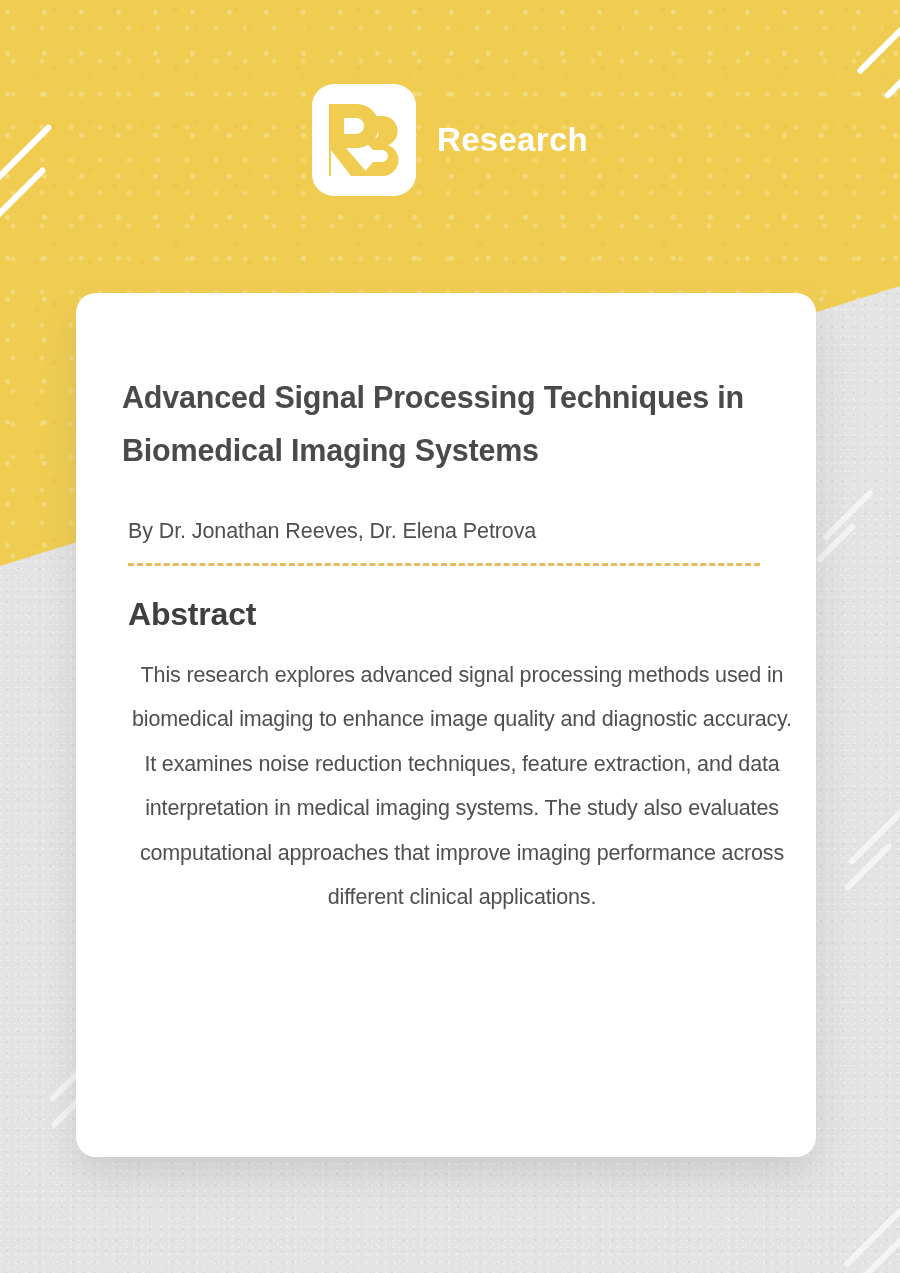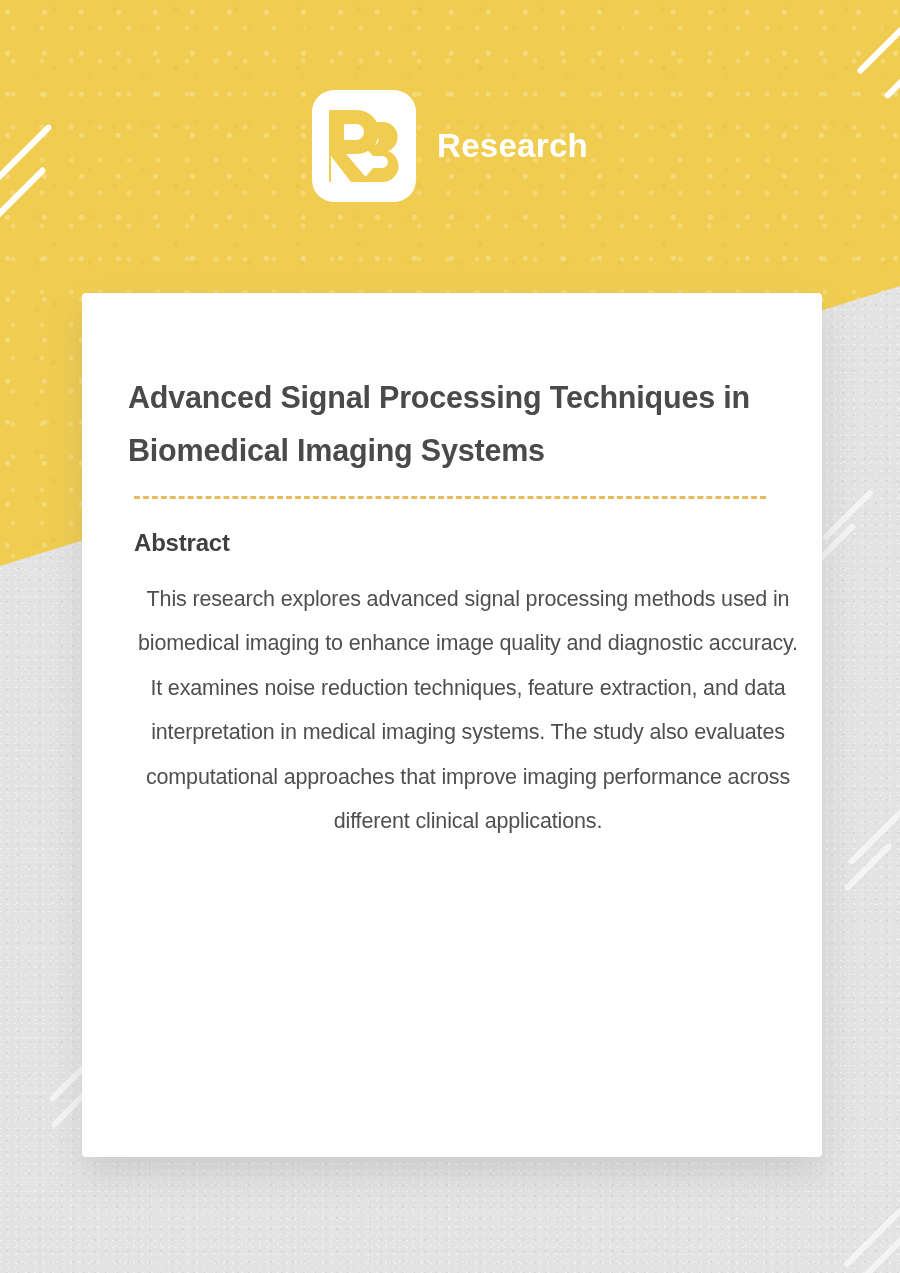--- a/index.html
+++ b/index.html
@@ -61,21 +61,21 @@
     border-radius:3px;
     transform:rotate(-45deg);
     transform-origin:center;
   }
   .slash.white { background:#ffffff; }
   .slash.ghost { background:#f4f4f4; }
 
   
   .header {
     position:absolute;
-    top:90px; left:0; width:900px;
+    top:84px; left:0; width:900px;
     display:flex;
     align-items:center;
     justify-content:center;
     gap:21px;
   }
 
   .logo-mark {
     width:104px; height:112px;
     background:#ffffff;
     border-radius:22px;
@@ -91,24 +91,24 @@
     font-size:33px;
     font-weight:bold;
     line-height:1.37;
     letter-spacing:.3px;
   }
   .logo-text .ln { display:block; }
 
   
   .card {
     position:absolute;
-    left:82px; top:293px;
+    left:76px; top:293px;
     width:740px; height:864px;
     background:#ffffff;
-    border-radius:4px;
+    border-radius:20px;
     box-shadow:0 18px 34px rgba(120,120,120,.20);
     padding:78px 46px 0 46px;
   }
 
   .paper-title {
     font-size:30.5px;
     font-weight:bold;
     line-height:1.73;
     color:#4a4a4a;
     letter-spacing:-.2px;
@@ -126,21 +126,21 @@
     margin-top:19px;
     margin-left:6px;
     width:632px;
     height:0;
     border-top:3px dashed #e8bc5e;
   }
 
   .section-heading {
     margin-top:30px;
     margin-left:6px;
-    font-size:24px;
+    font-size:32px;
     font-weight:bold;
     color:#3f3f3f;
     letter-spacing:-.2px;
   }
 
   .abstract-body {
     margin-top:20px;
     margin-left:6px;
     width:668px;
     font-size:21.5px;
@@ -194,20 +194,21 @@
   <div class="logo-text">
     <span class="ln">Research</span>
   </div>
 
 </header>
 
 <main class="card">
 
   <h1 class="paper-title">Advanced Signal Processing Techniques in Biomedical Imaging Systems</h1>
 
+  <p class="byline">By Dr. Jonathan Reeves, Dr. Elena Petrova</p>
 
   <div class="divider"></div>
 
   <h2 class="section-heading">Abstract</h2>
 
   <p class="abstract-body">This research explores advanced signal processing methods used in biomedical imaging to enhance image quality and diagnostic accuracy. It examines noise reduction techniques, feature extraction, and data interpretation in medical imaging systems. The study also evaluates computational approaches that improve imaging performance across different clinical applications.</p>
 
 </main>
 
 </body></html>

